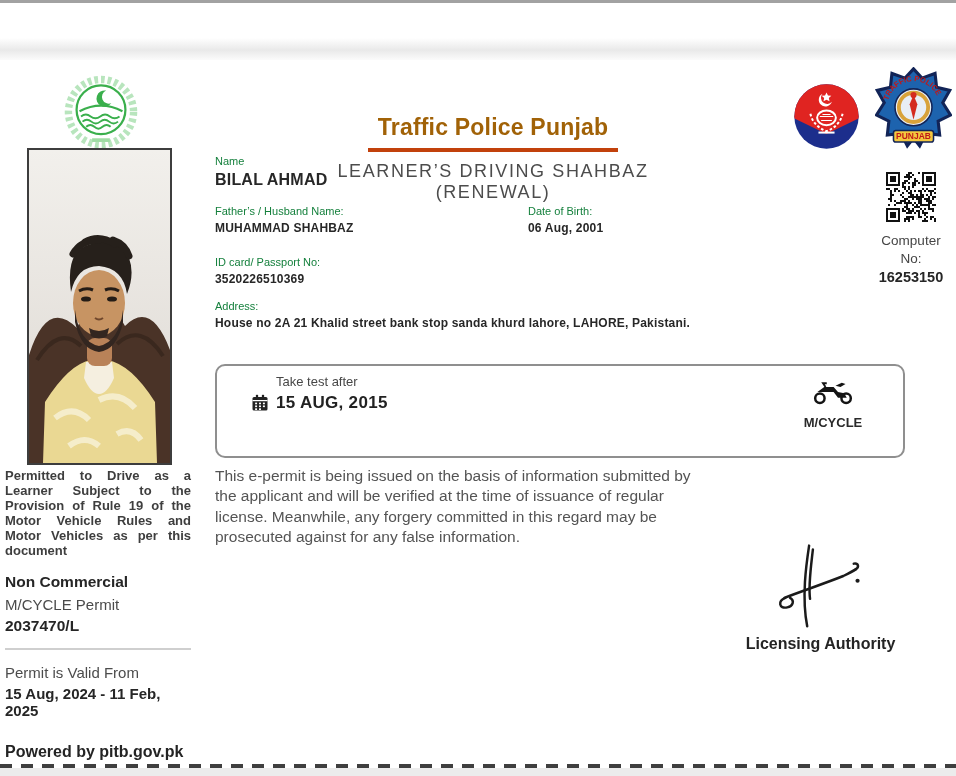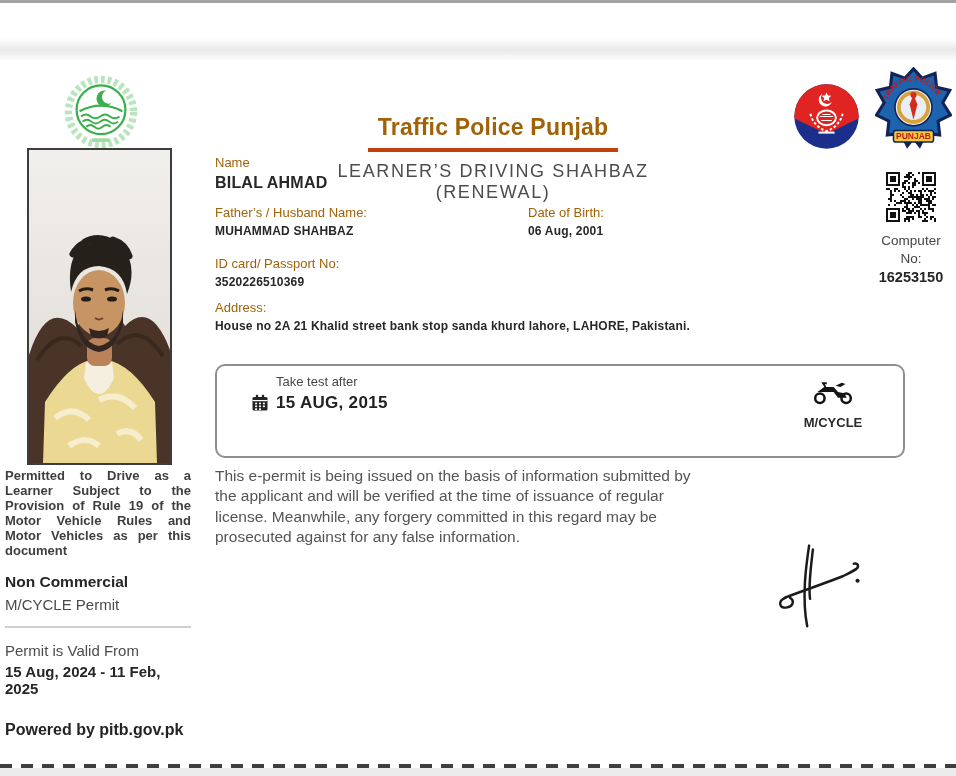--- a/index.html
+++ b/index.html
@@ -24,21 +24,21 @@
 
   .green-logo{top:74px;left:64px;width:74px;height:76px;}
   .police-logo{top:83px;left:793px;width:67px;height:67px;}
   .traffic-badge{top:67px;left:875px;width:77px;height:93px;}
 
   
   .photo-frame{top:148px;left:27px;width:141px;height:313px;border:2px solid #3d3d3d;background:#eceae6;}
   .photo-frame svg{display:block;}
 
   
-  .field .label{font-size:13px;color:#a16207;margin-bottom:4px;}
+  .field .label{font-size:11px;color:#15803d;margin-bottom:4px;}
   .field .value{font-size:12px;font-weight:bold;color:#272727;letter-spacing:.2px;}
   .f-name{top:155px;left:215px;}
   .f-name .value{font-size:16px;}
   .f-father{top:205px;left:215px;}
   .f-dob{top:205px;left:528px;}
   .f-id{top:256px;left:215px;}
   .f-address{top:300px;left:215px;width:700px;}
 
   
   .qr-block{top:172px;left:870px;width:82px;text-align:center;}
@@ -517,35 +517,37 @@
       <path d="M20 12 L16 6 L22 6" stroke="#141414" stroke-width="3" fill="none"></path>
     </svg>
     <div class="vehicle-label">M/CYCLE</div>
   </div>
 </div>
 
 <div class="abs left-panel">
   <div class="permission">Permitted to Drive as a Learner Subject to the Provision of Rule 19 of the Motor Vehicle Rules and Motor Vehicles as per this document</div>
   <div class="category">Non Commercial</div>
   <div class="permit-type">M/CYCLE Permit</div>
+  <div class="permit-no">2037470/L</div>
   <hr class="panel-divider">
   <div class="valid-label">Permit is Valid From</div>
   <div class="valid-range">15 Aug, 2024 - 11 Feb, 2025</div>
   <div class="powered-by">Powered by pitb.gov.pk</div>
 </div>
 
 <div class="abs disclaimer">This e-permit is being issued on the basis of information submitted by the applicant and will be verified at the time of issuance of regular license. Meanwhile, any forgery committed in this regard may be prosecuted against for any false information.</div>
 
 <div class="abs signature-block">
   <svg class="signature-svg" viewBox="0 0 100 100">
     <g fill="none" stroke="#1b1b1b" stroke-width="2.6" stroke-linecap="round">
       <path d="M38 8 C35 28 30 62 36 93"></path>
       <path d="M42 12 C40 30 37 50 39 64"></path>
       <path d="M12 63 C30 56 54 48 74 40 C80 37 84 35 87 33"></path>
       <path d="M13 63 c-8 3 -7 12 2 10 c6 -1 8 -7 3 -10"></path>
       <path d="M87 33 c4 -2 3 -7 -2 -6"></path>
     </g>
     <circle cx="89" cy="45" r="2.2" fill="#1b1b1b"></circle>
   </svg>
+  <div class="signature-label">Licensing Authority</div>
 </div>
 
 <div class="abs bottom-dash"></div>
 <div class="abs bottom-strip"></div>
 
 </body></html>

